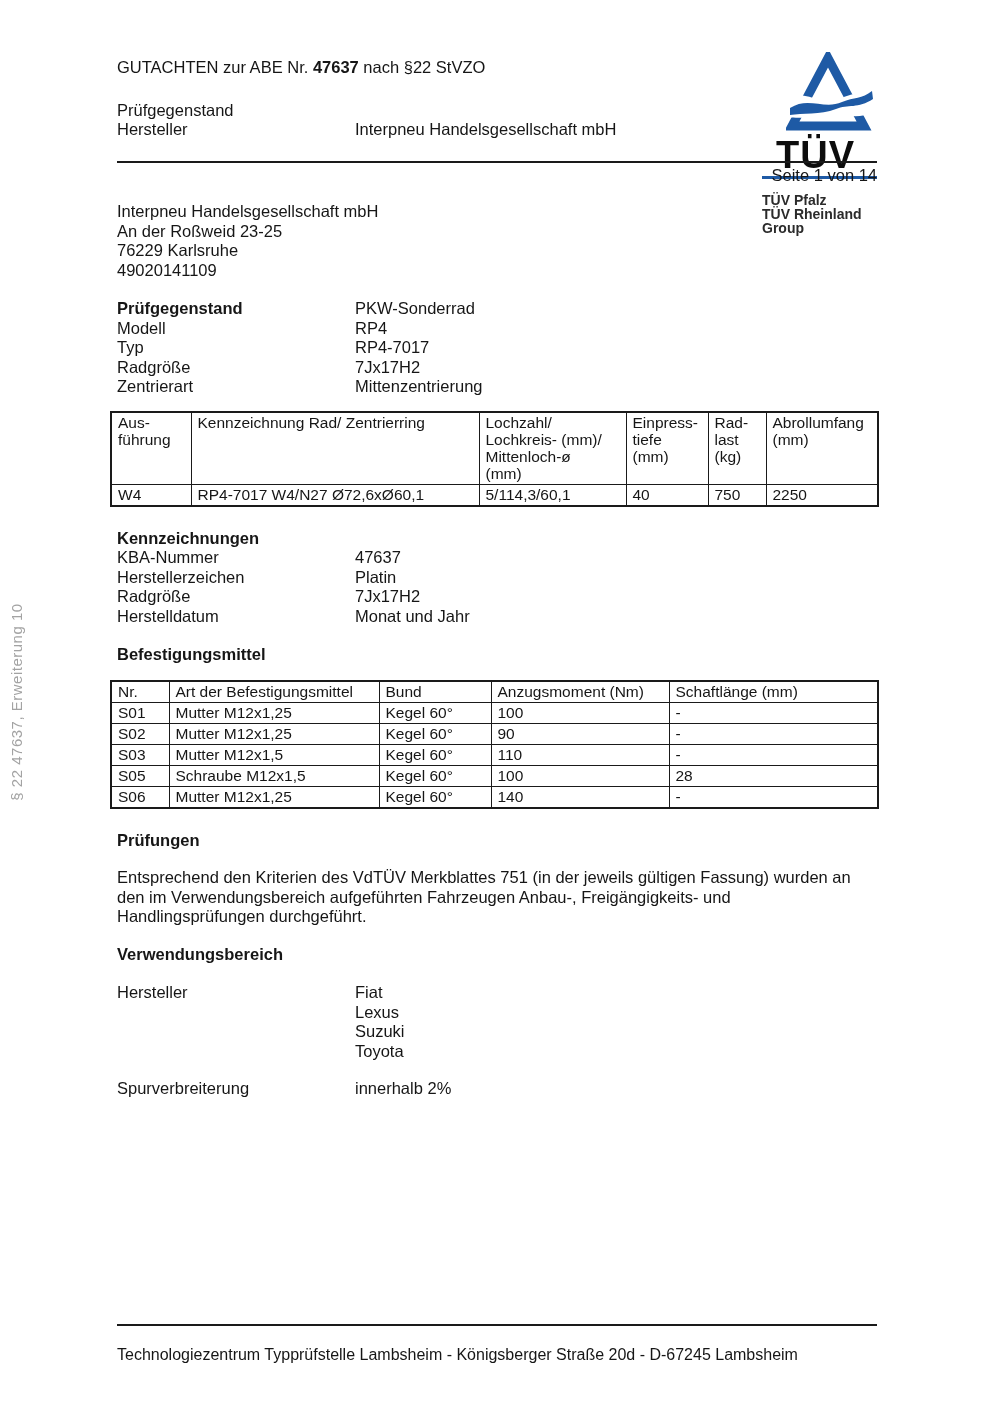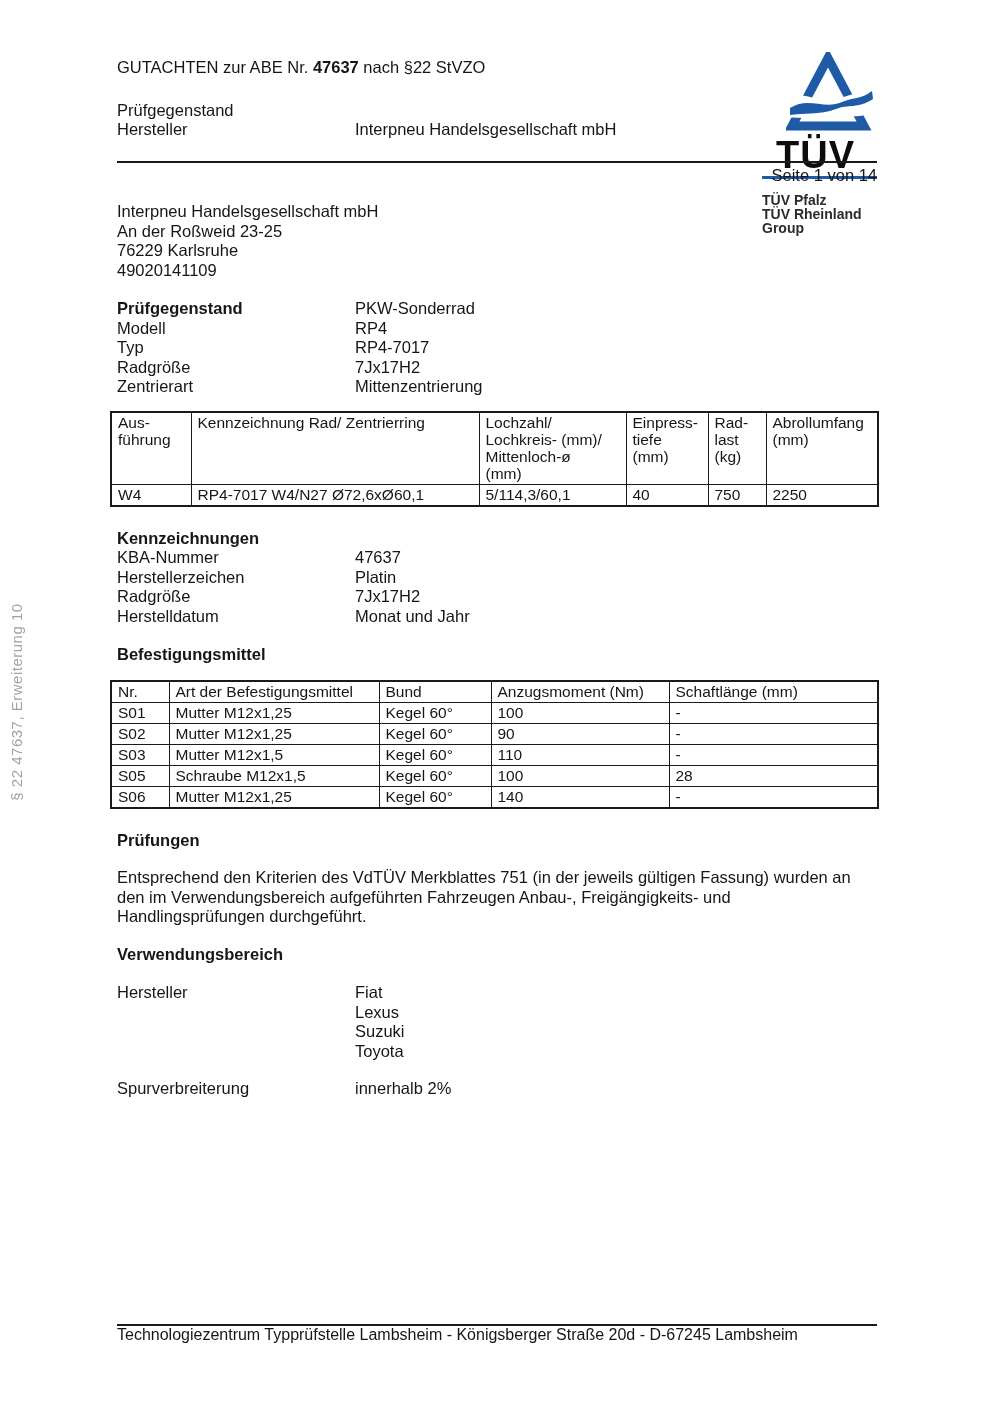--- a/index.html
+++ b/index.html
@@ -61,21 +61,21 @@
 
   .pruef-heading { margin-top:22px; }
   .pruef-text { margin-top:18px; }
   .verw-heading { margin-top:18px; }
   .hersteller-row { margin-top:19px; }
   .spur-row { margin-top:18px; }
 
   .footer {
     position:absolute; left:117px; top:1324px; width:760px;
     border-top:2px solid #1a1a1a;
-    font-size:16px; padding-top:0;
+    font-size:16px; padding-top:20px;
   }
 
   .side-note {
     position:absolute; left:16px; top:702px;
     transform:translate(-50%,-50%) rotate(-90deg);
     white-space:nowrap;
     color:#a3a3a3; font-size:15px; letter-spacing:0.5px;
   }
 
   

